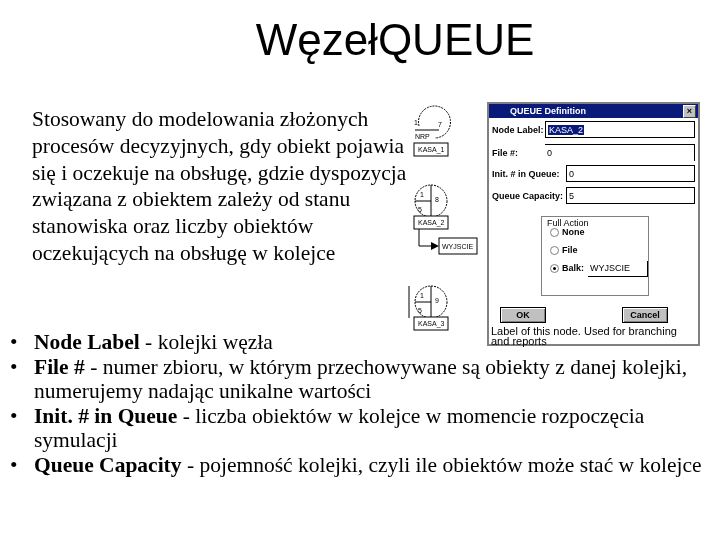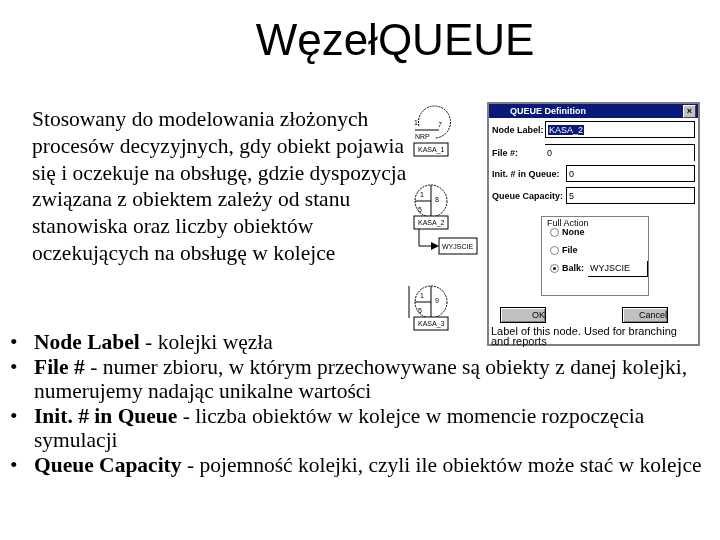--- a/index.html
+++ b/index.html
@@ -11,21 +11,21 @@
   .dlg .tb{background:#0a1a7a;color:#fff;height:14px;line-height:14px;padding-left:21px;font-size:9px;position:relative;}
   .dlg .x{position:absolute;right:2px;top:1px;width:11px;height:11px;background:#c0c0c0;color:#000;font-size:9px;line-height:11px;text-align:center;border:1px solid #fff;border-right-color:#404040;border-bottom-color:#404040;}
   .row{position:absolute;left:3px;height:16px;line-height:16px;}
   .fld{position:absolute;height:17px;border:1px solid #000;border-top:1px solid #000;background:#fff;font-weight:normal;line-height:17px;padding-left:2px;box-sizing:border-box;}
   .sel{background:#0a1a7a;color:#fff;padding:0 1px;}
   .grp{position:absolute;left:52px;top:112px;width:106px;height:78px;border:1px solid #808080;}
   .grp .lg{position:absolute;left:3px;top:-7px;background:#fff;padding:0 2px;font-weight:normal;margin-top:8px;}
   .radio{position:absolute;left:8px;font-weight:bold;}
   .radio .c{display:inline-block;width:7px;height:7px;border:1px solid #808080;border-radius:50%;margin-right:3px;vertical-align:middle;position:relative;}
   .radio .c.on::after{content:"";position:absolute;left:2px;top:2px;width:3px;height:3px;border-radius:50%;background:#000;}
-  .btn{position:absolute;height:14px;background:#c0c0c0;border:1px solid #000;text-align:right;line-height:14px;font-weight:normal;box-shadow:inset 1px 1px #fff,inset -1px -1px #808080;}
+  .btn{position:absolute;height:14px;background:#c0c0c0;border:1px solid #000;text-align:center;line-height:14px;font-weight:bold;box-shadow:inset 1px 1px #fff,inset -1px -1px #808080;}
   .help{position:absolute;left:2px;top:222px;width:205px;font-weight:normal;font-size:11px;line-height:10px;}
   .bullets{position:absolute;left:8px;top:330px;width:700px;font-size:21.5px;line-height:24.5px;}
   .bl{position:relative;padding-left:26px;margin-bottom:0;}
   .bl .dot{position:absolute;left:2px;top:0;}
   .bl b{font-weight:bold;}
 </style>
 </head>
 <body>
 
 <div class="title">WęzełQUEUE</div>

